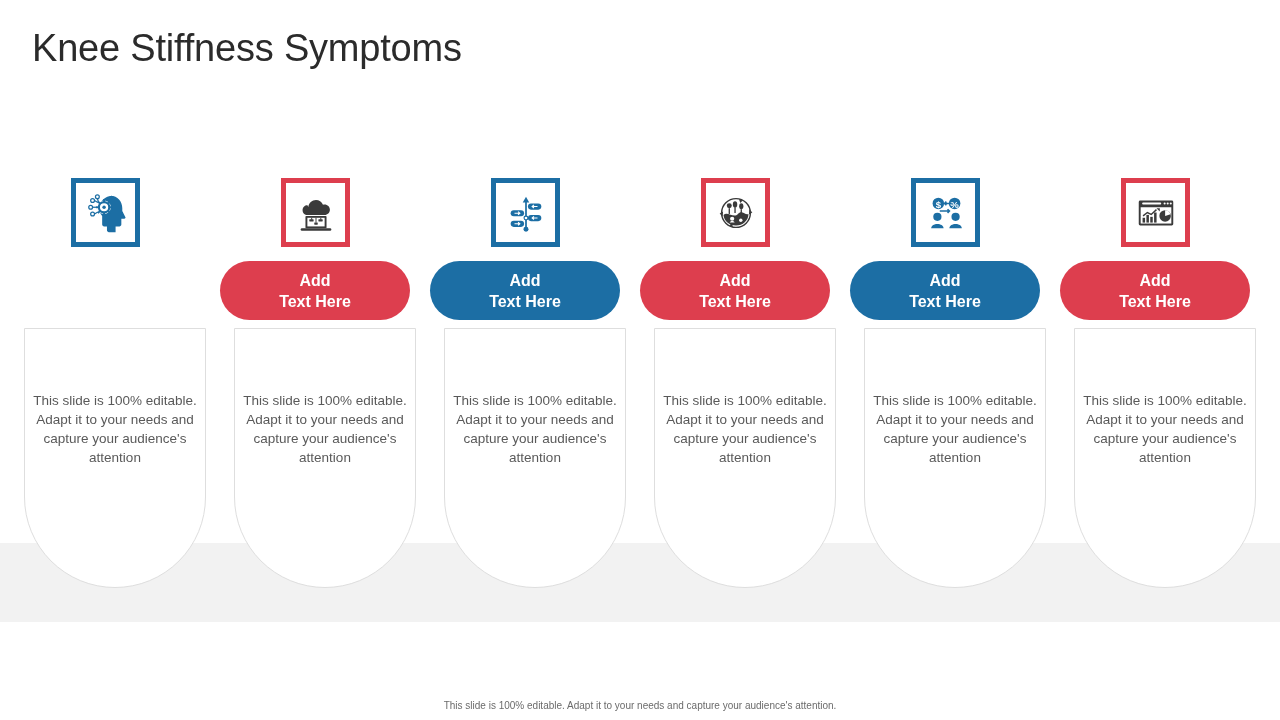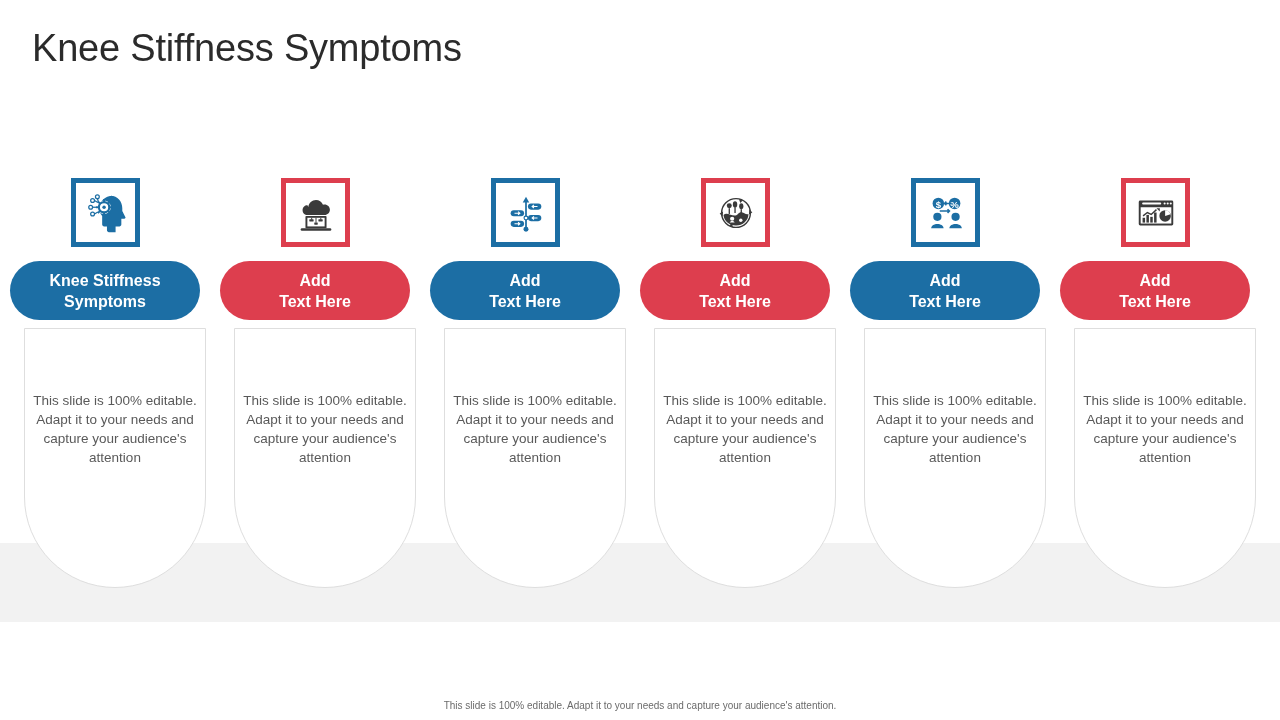--- a/index.html
+++ b/index.html
@@ -93,24 +93,20 @@
 
   <div class="page-title">Knee Stiffness Symptoms</div>
 
   <div class="grey-band"></div>
 
   <div class="columns">
 
     <div class="column col-0">
       <div class="card">
         <div class="card-text">This slide is 100% editable. Adapt it to your needs and capture your audience's attention</div>
-      </div>
-      <div class="pill blue">
-        <span class="pill-text">Knee Stiffness
-Symptoms</span>
       </div>
       <div class="icon-frame">
         <span>
           <svg width="46" height="46" viewBox="0 0 48 48">
             <path fill="#1c6ea4" d="M31 6c-8 0-14 6-14 13 0 3 1 6 3 8l0 9c0 1 1 2 2 2l3 0 0 4c0 1 1 2 2 2l7 0 0-6 4 0c1 0 2-1 2-2l0-6 3 0c1 0 2-1 1-2l-3-6 0-3c0-7-5-13-12-13z"></path>
             <circle cx="22" cy="18" r="7" fill="#ffffff"></circle>
             <circle cx="22" cy="18" r="5.4" fill="none" stroke="#1c6ea4" stroke-width="2.2"></circle>
             <circle cx="22" cy="18" r="1.8" fill="#1c6ea4"></circle>
             <g fill="#1c6ea4">
               <rect x="21" y="9.5" width="2" height="3"></rect>

